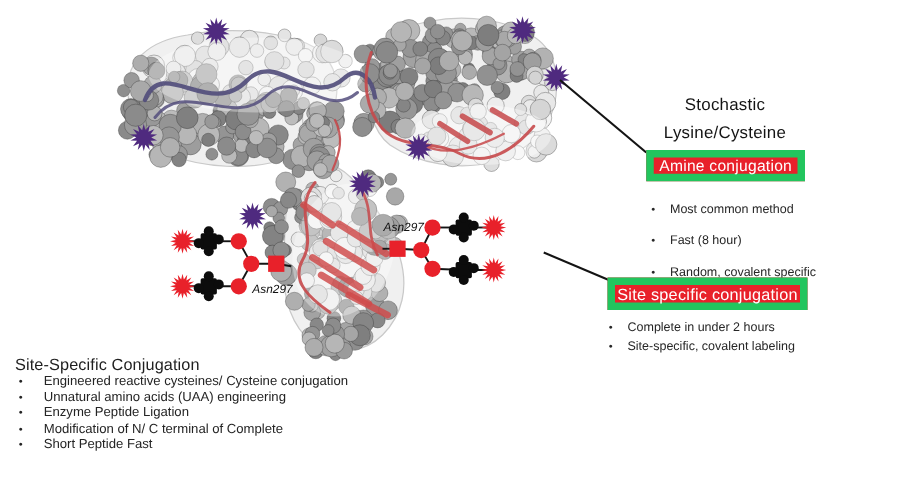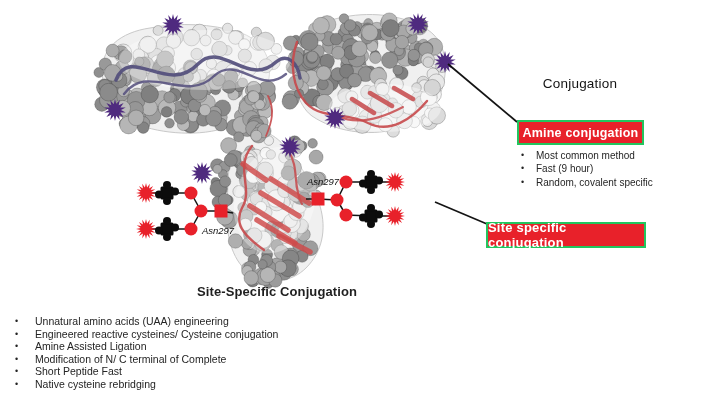--- a/index.html
+++ b/index.html
@@ -8,34 +8,34 @@
     font-family:"Liberation Sans",sans-serif;
   }
   .stage svg{position:absolute;left:0;top:0;}
   .abs{position:absolute;}
   .stoch-title{
     left:500px;top:73px;width:160px;text-align:center;
     font-size:13.5px;line-height:22px;color:#141414;letter-spacing:.2px;
   }
   .red-btn{
     display:flex;align-items:center;justify-content:center;
-    background:var(--red,#e8212a);border:2px solid #22c55e;color:#ffffff;
-    font-size:12.5px;font-weight:700;letter-spacing:.2px;box-sizing:border-box;
+    background:var(--red,#e8212a);border:6px solid #22c55e;color:#ffffff;
+    font-size:12.5px;font-weight:400;letter-spacing:.2px;box-sizing:border-box;
   }
   .amine-btn{left:517px;top:120px;width:127px;height:25px;}
   .site-btn{left:486px;top:222px;width:160px;height:26px;font-size:13px;}
   ul.dots{list-style:none;margin:0;padding:0;color:#262626;}
   ul.dots li{position:relative;padding-left:17px;}
   ul.dots li::before{content:"\2022";position:absolute;left:2px;top:0;font-size:9px;}
   .amine-bullets{left:519px;top:149px;width:200px;}
-  .amine-bullets li{font-size:10px;line-height:13.4px;}
+  .amine-bullets li{font-size:10px;line-height:13.4px;margin-top:12px;}
   .site-bullets{left:485px;top:255px;width:220px;}
   .site-bullets li{font-size:10px;line-height:15px;}
   .ss-block{left:12px;top:284px;width:345px;color:#1f1f1f;}
-  .ss-block h3{margin:0 0 16px 0;font-size:13px;font-weight:700;letter-spacing:.1px;text-align:right;}
+  .ss-block h3{margin:0 0 0 0;font-size:13px;font-weight:400;letter-spacing:.1px;}
   .ss-block ul.dots li{font-size:10.5px;line-height:12.5px;padding-left:23px;color:#242424;}
   .ss-block ul.dots li::before{left:3px;font-size:9px;}
   .asn{font-style:italic;font-size:9.5px;fill:#111;text-anchor:middle;
        font-family:"Liberation Sans",sans-serif;}
 </style>
 </head>
 <body>
 
 <div class="stage">
 
@@ -682,43 +682,47 @@
       </g>
     <text class="asn" x="218" y="234">Asn297</text>
     <text class="asn" x="323" y="185">Asn297</text>
     <g id="annot">
       <line x1="448" y1="64" x2="517" y2="122" stroke="#141414" stroke-width="1.7"></line>
       <line x1="435" y1="202" x2="487" y2="224" stroke="#141414" stroke-width="1.7"></line>
     </g>
   </svg>
 
   <div class="abs stoch-title">
-    <div>Conjugation</div>
+    <div>Stochastic</div>
+    <div>Lysine/Cysteine</div>
   </div>
 
   <div class="abs red-btn amine-btn">
     <span>Amine conjugation</span>
   </div>
 
   <ul class="abs dots amine-bullets">
     <li>Most common method</li>
-    <li>Fast (9 hour)</li>
+    <li>Fast (8 hour)</li>
     <li>Random, covalent specific</li>
   </ul>
 
   <div class="abs red-btn site-btn">
     <span>Site specific conjugation</span>
   </div>
 
+  <ul class="abs dots site-bullets">
+    <li>Complete in under 2 hours</li>
+    <li>Site-specific, covalent labeling</li>
+  </ul>
 
   <div class="abs ss-block">
     <h3>Site-Specific Conjugation</h3>
     <ul class="dots">
+      <li>Engineered reactive cysteines/ Cysteine conjugation</li>
       <li>Unnatural amino acids (UAA) engineering</li>
-      <li>Engineered reactive cysteines/ Cysteine conjugation</li>
-      <li>Amine Assisted Ligation</li>
+      <li>Enzyme Peptide Ligation</li>
       <li>Modification of N/ C terminal of Complete</li>
       <li>Short Peptide Fast</li>
-      <li>Native cysteine rebridging</li>
     </ul>
   </div>
 
 </div>
 
 </body></html>

